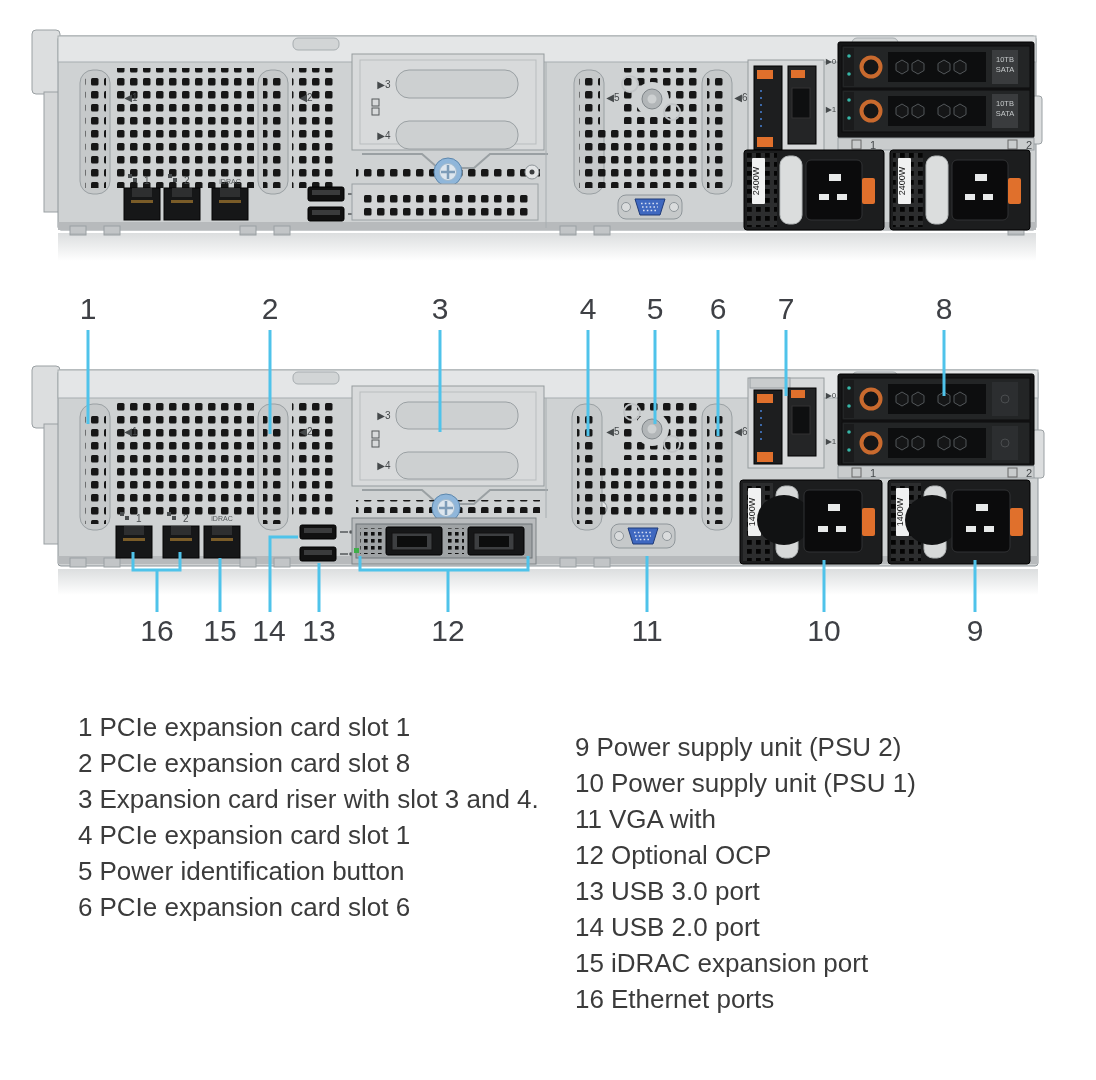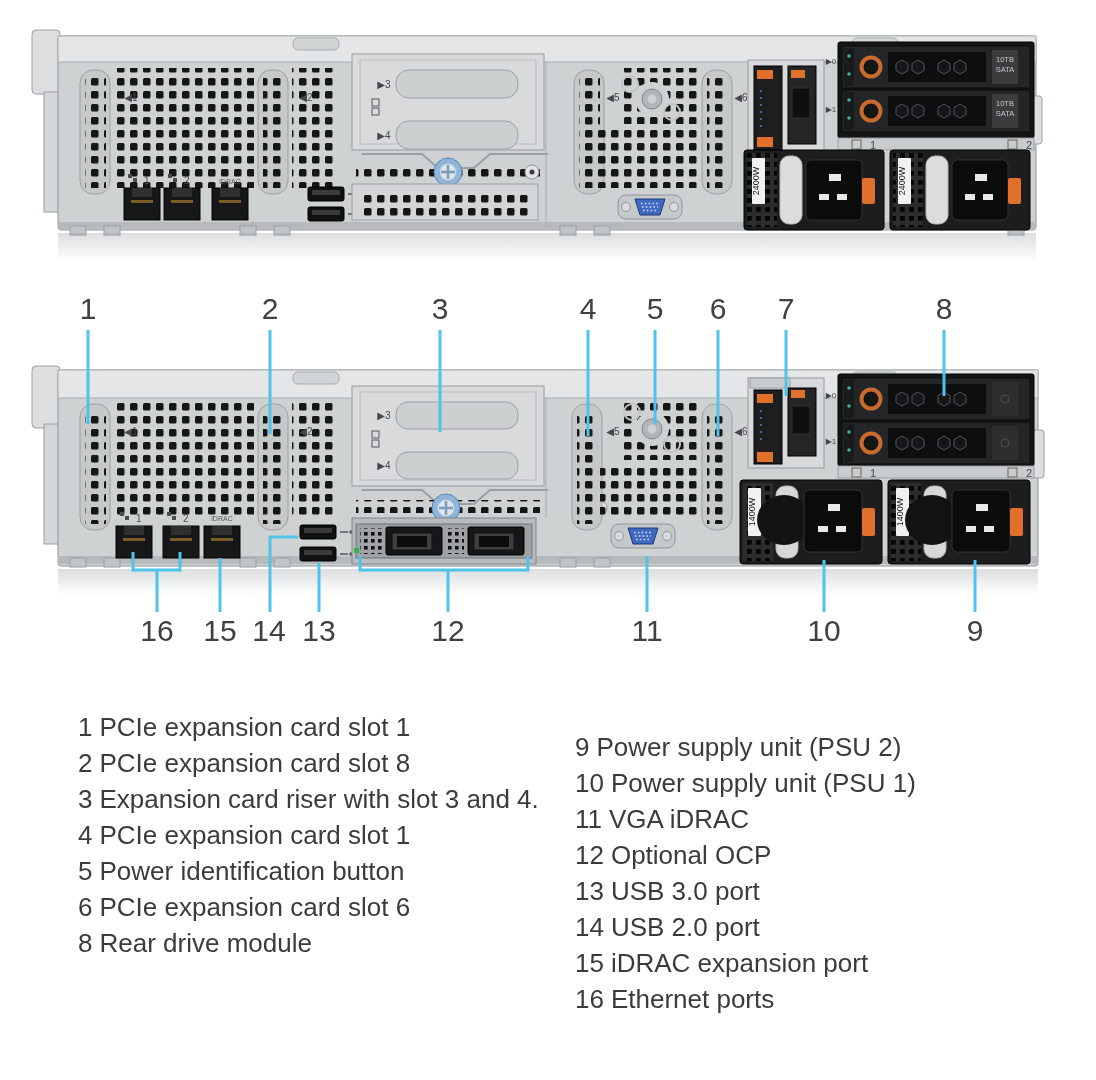--- a/index.html
+++ b/index.html
@@ -528,26 +528,25 @@
 <div class="co" style="left:953px;top:616px">9</div>
 
 <div class="legend">
   <div class="lg-col lg-left">
     <div class="lg-row"><span class="lg-num">1</span><span>PCIe expansion card slot 1</span></div>
     <div class="lg-row"><span class="lg-num">2</span><span>PCIe expansion card slot 8</span></div>
     <div class="lg-row"><span class="lg-num">3</span><span>Expansion card riser with slot 3 and 4.</span></div>
     <div class="lg-row"><span class="lg-num">4</span><span>PCIe expansion card slot 1</span></div>
     <div class="lg-row"><span class="lg-num">5</span><span>Power identification button</span></div>
     <div class="lg-row"><span class="lg-num">6</span><span>PCIe expansion card slot 6</span></div>
-    <div class="lg-row"><span class="lg-num">8</span><span>Rear drive module</span></div>
   </div>
   <div class="lg-col lg-right">
     <div class="lg-row"><span class="lg-num">9</span><span>Power supply unit (PSU 2)</span></div>
     <div class="lg-row"><span class="lg-num">10</span><span>Power supply unit (PSU 1)</span></div>
-    <div class="lg-row"><span class="lg-num">11</span><span>VGA iDRAC</span></div>
+    <div class="lg-row"><span class="lg-num">11</span><span>VGA with</span></div>
     <div class="lg-row"><span class="lg-num">12</span><span>Optional OCP</span></div>
     <div class="lg-row"><span class="lg-num">13</span><span>USB 3.0 port</span></div>
     <div class="lg-row"><span class="lg-num">14</span><span>USB 2.0 port</span></div>
     <div class="lg-row"><span class="lg-num">15</span><span>iDRAC expansion port</span></div>
     <div class="lg-row"><span class="lg-num">16</span><span>Ethernet ports</span></div>
   </div>
 </div>
 
 </div>
 

